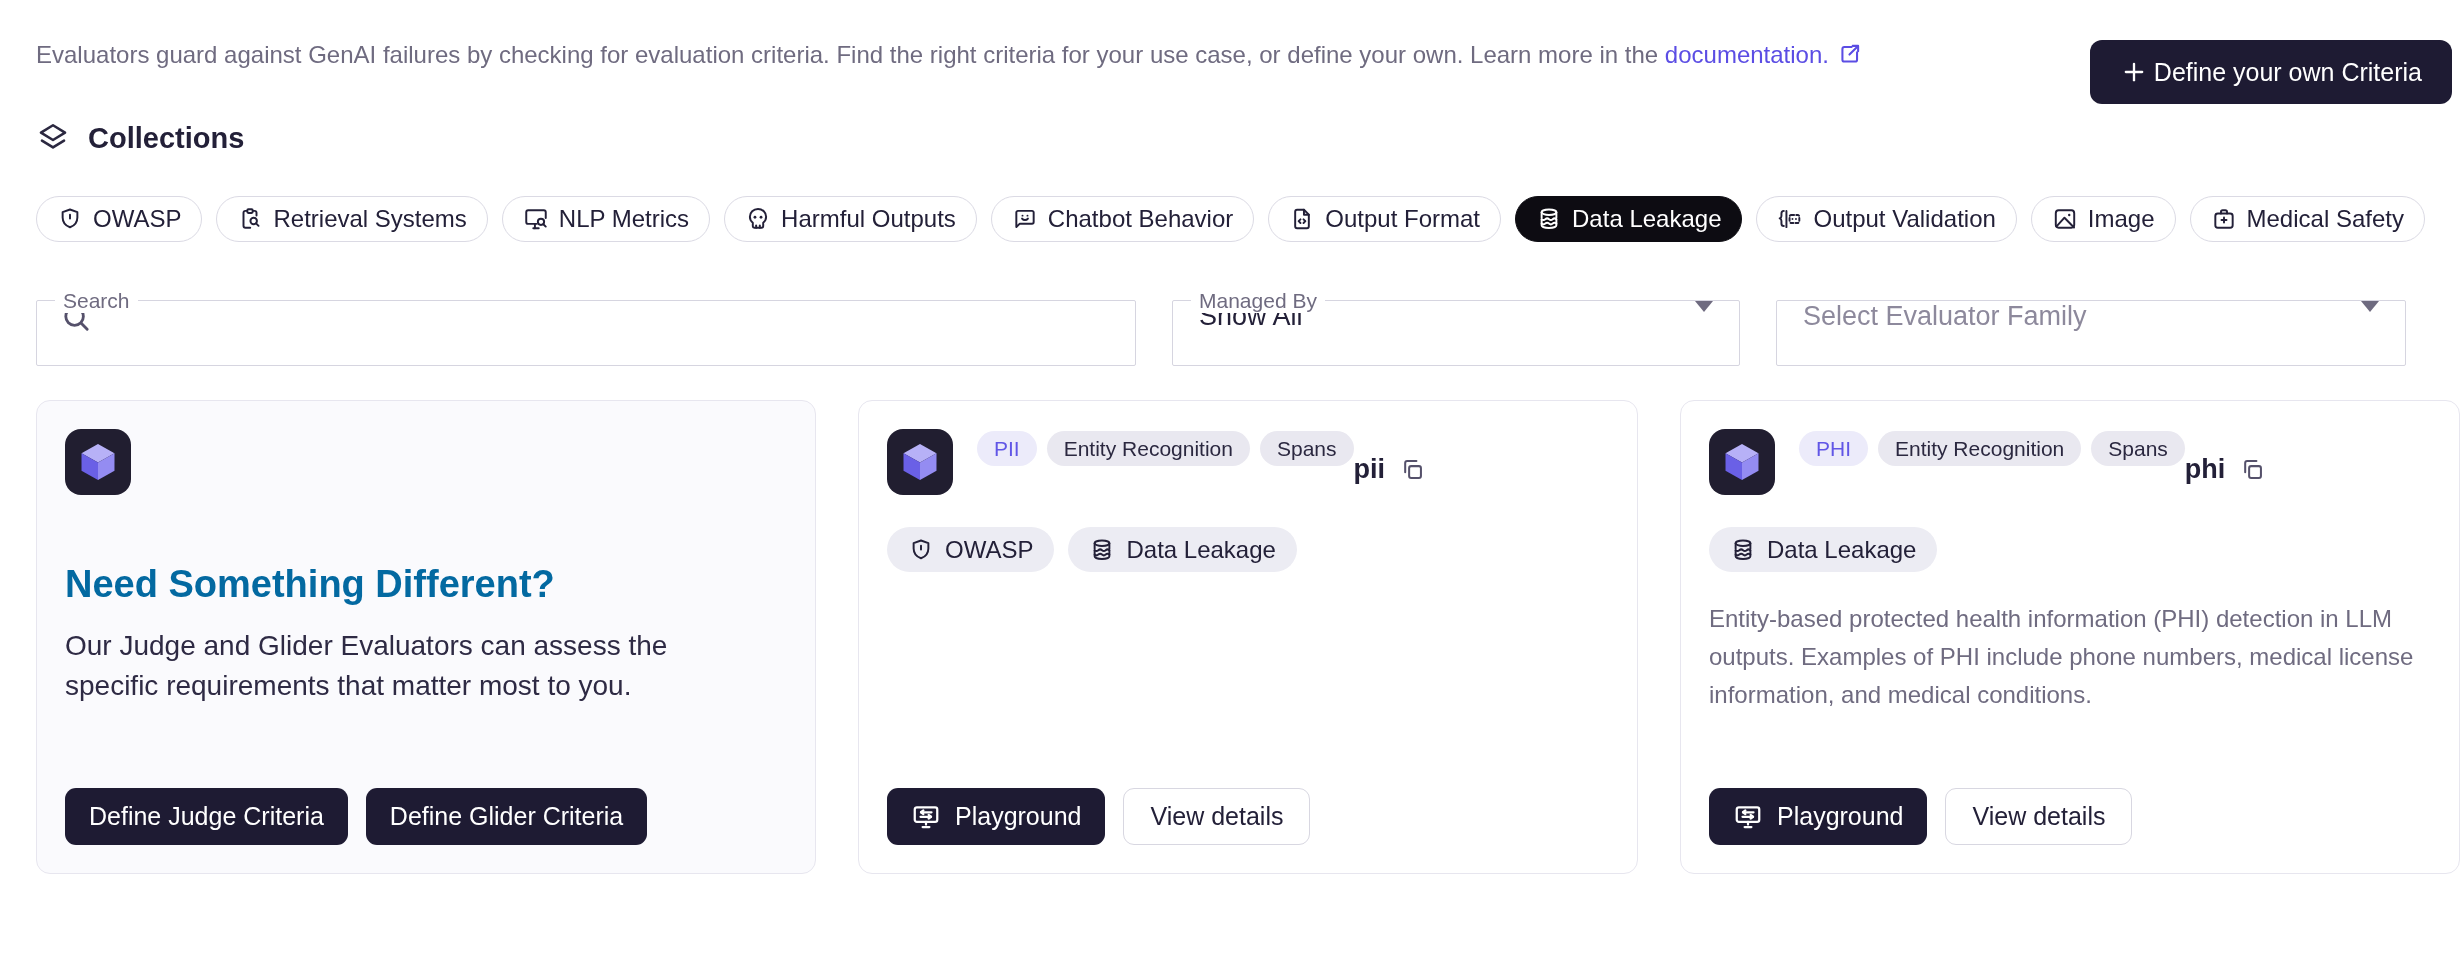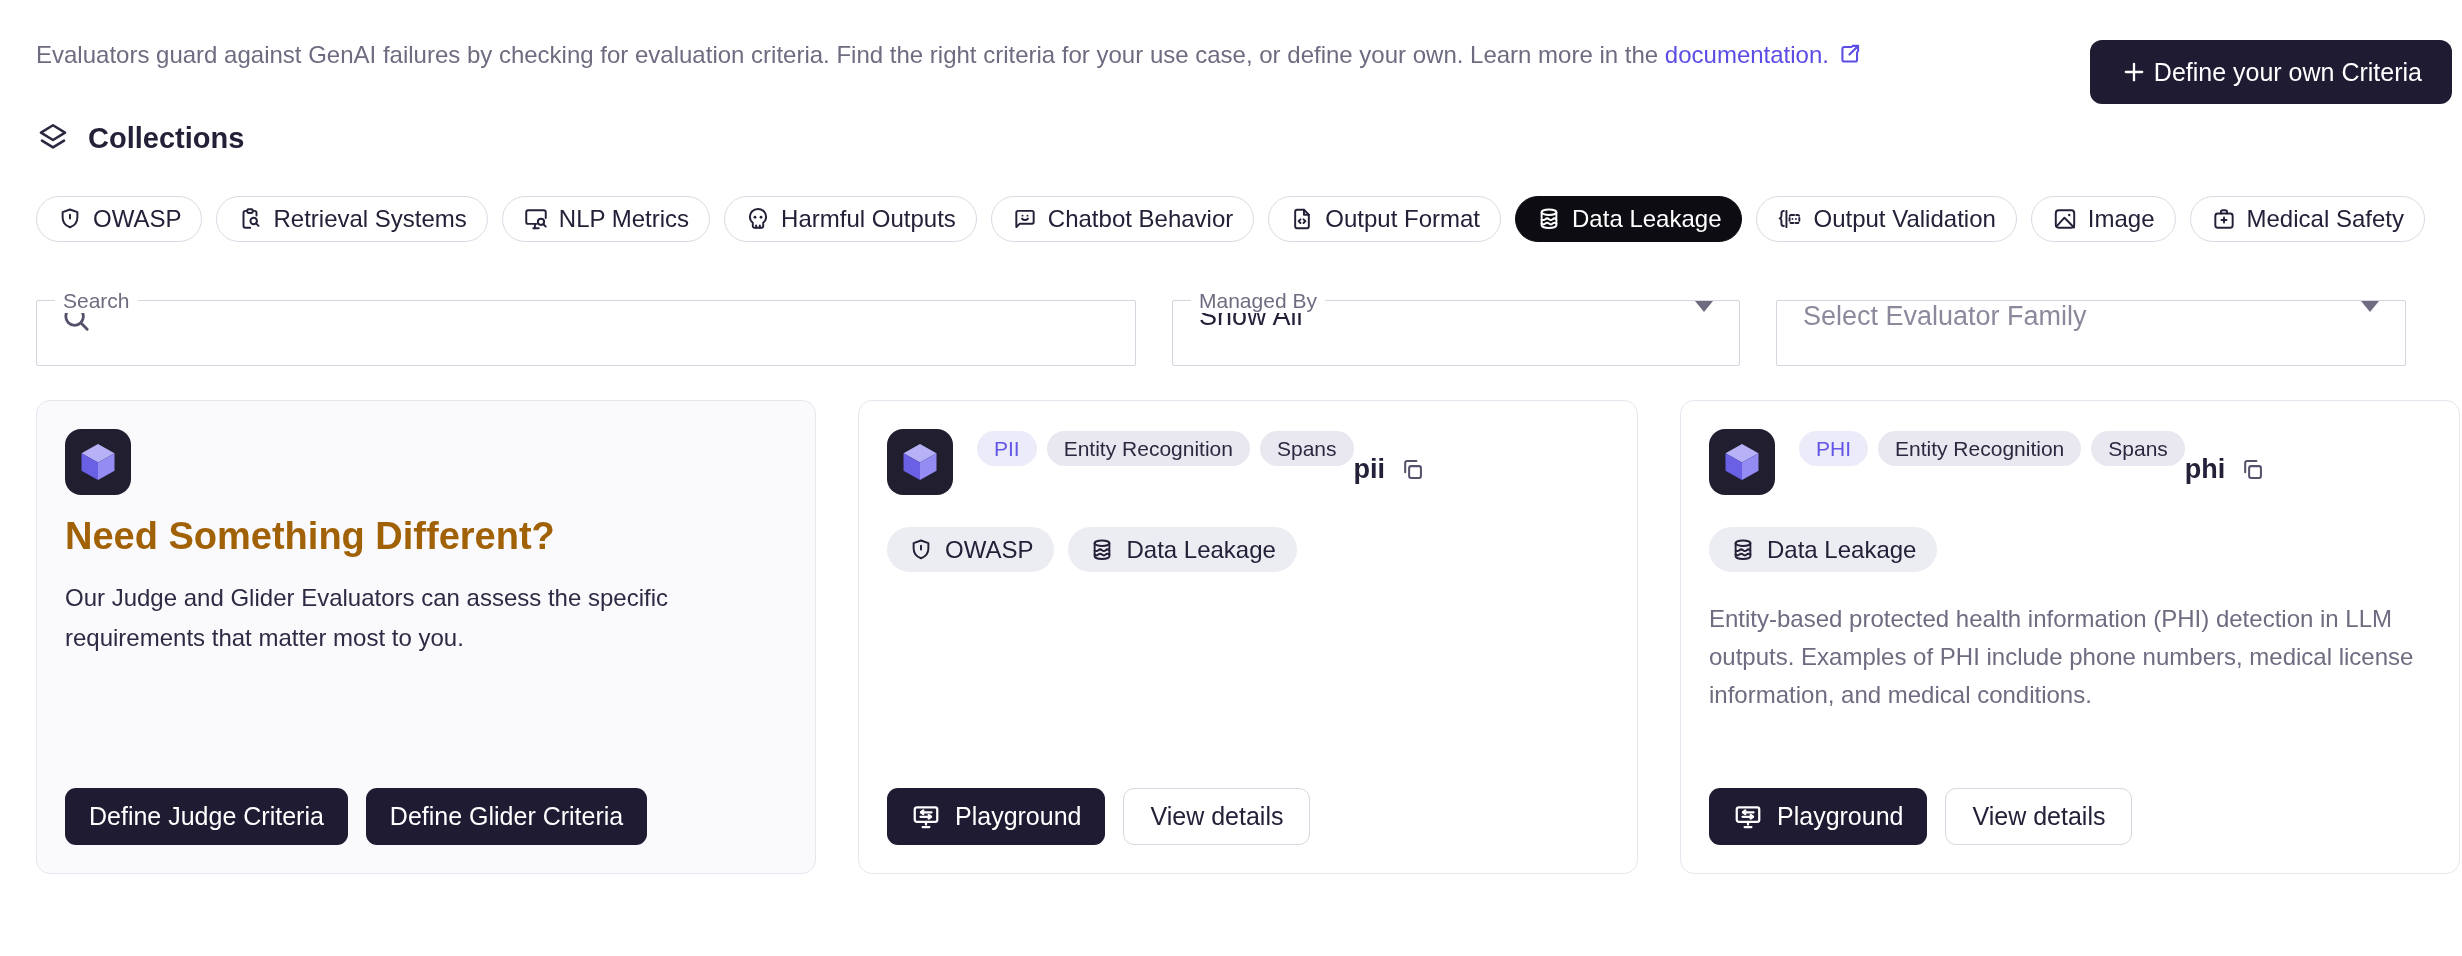--- a/index.html
+++ b/index.html
@@ -50,22 +50,22 @@
   
   .cards { margin-top:34px; display:flex; gap:42px; }
   .card { width:780px; height:474px; background:#fff; border:1.5px solid #e7e6ef; border-radius:14px;
     padding:28px; display:flex; flex-direction:column; }
   .card.promo { background:#fafafd; }
 
   .tile { width:66px; height:66px; background:#211e30; border-radius:16px; flex:none;
     display:flex; align-items:center; justify-content:center; }
   .tile svg { width:46px; height:46px; }
 
-  .promo-title { margin-top:20px; font-size:38px; font-weight:700; color:#a16207; }
-  .promo-body { margin-top:20px; font-size:24px; line-height:40px; color:#2e2a44; max-width:700px; }
+  .promo-title { margin-top:68px; font-size:38px; font-weight:700; color:#0369a1; }
+  .promo-body { margin-top:20px; font-size:28px; line-height:40px; color:#2e2a44; max-width:700px; }
 
   .btn-dark { display:inline-flex; align-items:center; gap:14px; height:57px; padding:0 24px;
     background:#1e1b33; color:#fff; border:none; border-radius:11px; font-family:inherit;
     font-size:25px; font-weight:500; cursor:pointer; white-space:nowrap; }
   .btn-dark svg { width:30px; height:30px; stroke:#fff; }
   .btn-outline { display:inline-flex; align-items:center; height:57px; padding:0 26px;
     background:#fff; color:#232038; border:1.5px solid #d8d7e1; border-radius:11px;
     font-family:inherit; font-size:25px; cursor:pointer; white-space:nowrap; }
   .card-footer { margin-top:auto; display:flex; gap:18px; }
 

